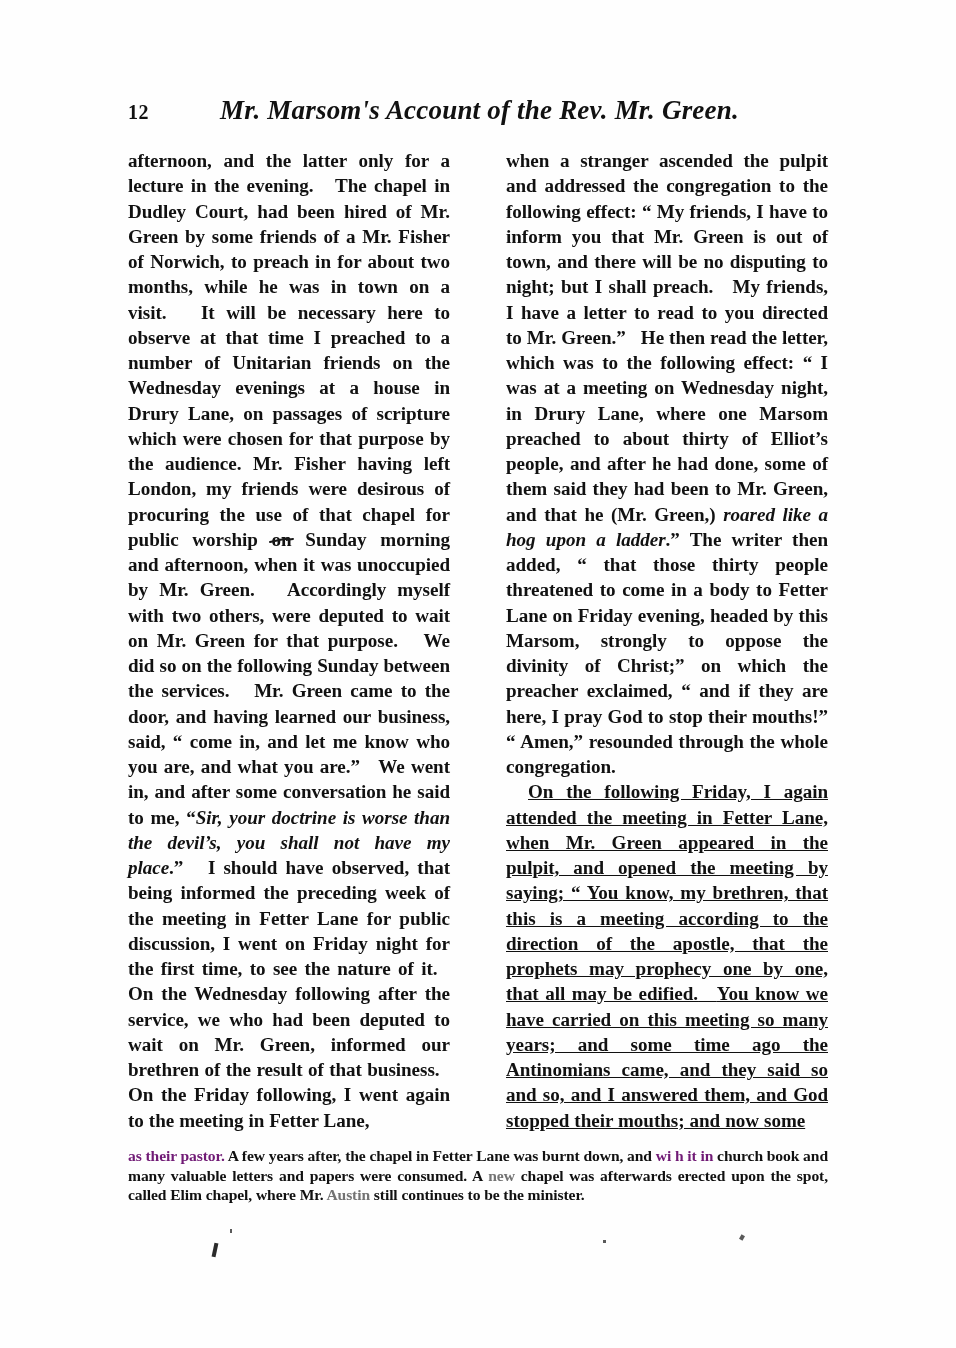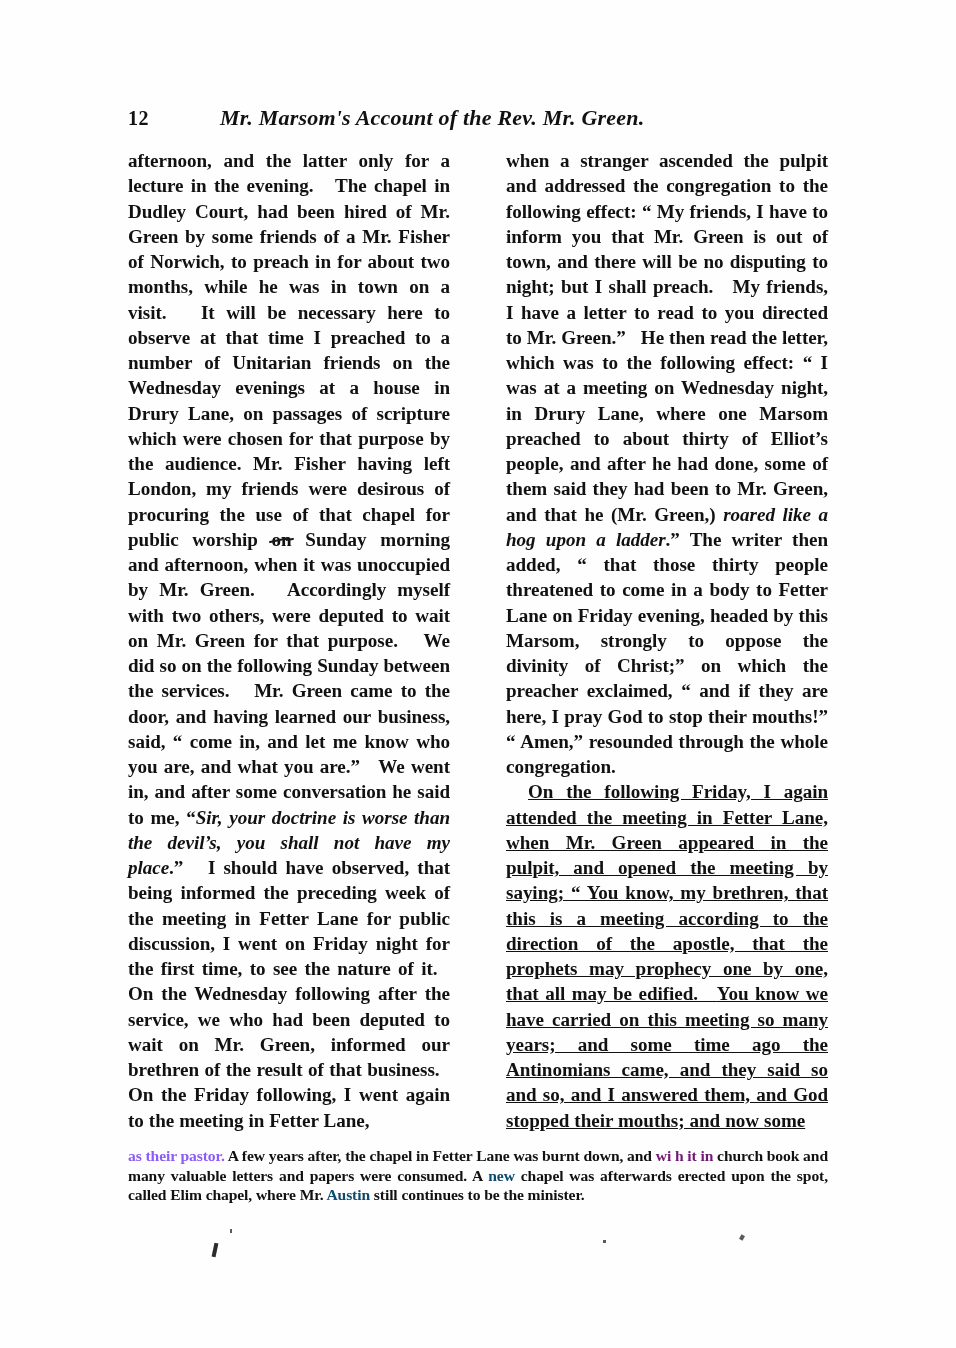--- a/index.html
+++ b/index.html
@@ -22,35 +22,35 @@
     left: 0; top: 0;
     width: 956px;
     height: 1348px;
     background: #fefefe;
   }
 
   
   .running-head {
     position: absolute;
     left: 128px;
-    top: 105px;
+    top: 95px;
     width: 700px;
     height: 30px;
     display: flex;
     align-items: baseline;
   }
   .folio {
     font-size: 20px;
     font-weight: 600;
     letter-spacing: 0.5px;
     width: 92px;
     flex: 0 0 92px;
   }
   .head-title {
-    font-size: 22px;
+    font-size: 27px;
     font-style: italic;
     font-weight: 700;
     letter-spacing: 0.2px;
     white-space: nowrap;
   }
 
   
   .columns {
     position: absolute;
     left: 128px;
@@ -89,23 +89,23 @@
     left: 128px;
     top: 1146px;
     width: 700px;
     font-size: 15.6px;
     line-height: 19.6px;
     text-align: justify;
     font-weight: 600;
     letter-spacing: -0.1px;
   }
   .footnote p { margin: 0; }
-  .faded-1 { color: #8b5cf6; }
+  .faded-1 { color: #701a75; }
   .faded-2 { color: #701a75; }
-  .faded-3 { color: #0c4a6e; }
+  .faded-3 { color: #737373; }
 
   
   .pen-underline {
     position: absolute;
     left: 269px;
     top: 537px;
     width: 26px;
     height: 7px;
     pointer-events: none;
   }

